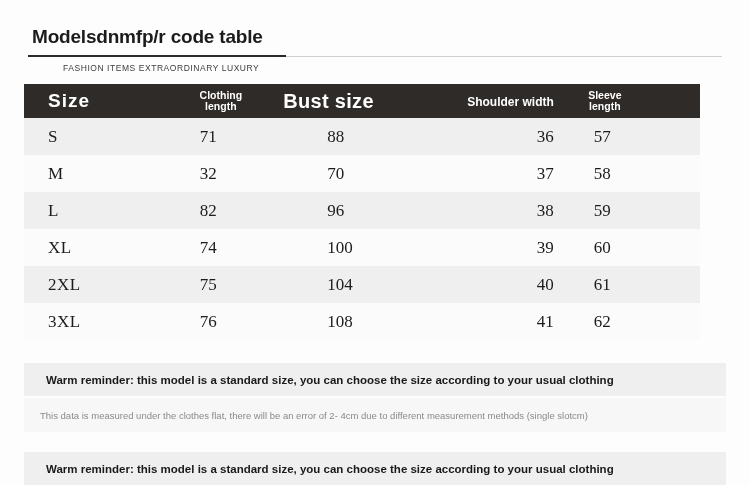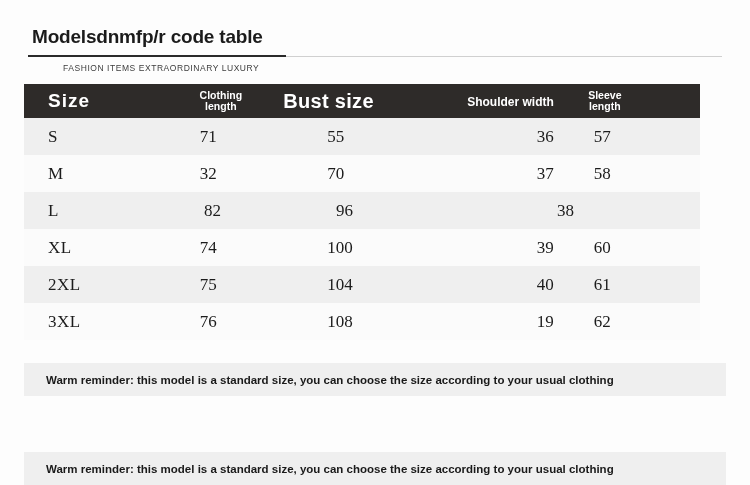--- a/index.html
+++ b/index.html
@@ -211,38 +211,39 @@
         <div class="h-two sl">
           <span>Sleeve</span><br>
           <span>length</span>
         </div>
       </div>
     </div>
 
     <div class="row body odd">
       <div class="c0"><span class="v-size">S</span></div>
       <div class="c1"><span class="v-num v-cl">71</span></div>
-      <div class="c2"><span class="v-num v-bust">55</span></div>
+      <div class="c2"><span class="v-num v-bust">88</span></div>
       <div class="c3"><span class="v-num v-sh">36</span></div>
       <div class="c4"><span class="v-num v-sl">57</span></div>
     </div>
 
     <div class="row body even">
       <div class="c0"><span class="v-size">M</span></div>
       <div class="c1"><span class="v-num v-cl">32</span></div>
       <div class="c2"><span class="v-num v-bust">70</span></div>
       <div class="c3"><span class="v-num v-sh">37</span></div>
       <div class="c4"><span class="v-num v-sl">58</span></div>
     </div>
 
     <div class="row body odd">
       <div class="c0"><span class="v-size">L</span></div>
       <div class="c1"><span class="v-num v-cl">82</span></div>
       <div class="c2"><span class="v-num v-bust">96</span></div>
       <div class="c3"><span class="v-num v-sh">38</span></div>
+      <div class="c4"><span class="v-num v-sl">59</span></div>
     </div>
 
     <div class="row body even">
       <div class="c0"><span class="v-size">XL</span></div>
       <div class="c1"><span class="v-num v-cl">74</span></div>
       <div class="c2"><span class="v-num v-bust">100</span></div>
       <div class="c3"><span class="v-num v-sh">39</span></div>
       <div class="c4"><span class="v-num v-sl">60</span></div>
     </div>
 
@@ -251,22 +252,23 @@
       <div class="c1"><span class="v-num v-cl">75</span></div>
       <div class="c2"><span class="v-num v-bust">104</span></div>
       <div class="c3"><span class="v-num v-sh">40</span></div>
       <div class="c4"><span class="v-num v-sl">61</span></div>
     </div>
 
     <div class="row body even">
       <div class="c0"><span class="v-size">3XL</span></div>
       <div class="c1"><span class="v-num v-cl">76</span></div>
       <div class="c2"><span class="v-num v-bust">108</span></div>
-      <div class="c3"><span class="v-num v-sh">19</span></div>
+      <div class="c3"><span class="v-num v-sh">41</span></div>
       <div class="c4"><span class="v-num v-sl">62</span></div>
     </div>
 
   </div>
 
   <div class="note note-strong">Warm reminder: this model is a standard size, you can choose the size according to your usual clothing</div>
+  <div class="note note-small">This data is measured under the clothes flat, there will be an error of 2- 4cm due to different measurement methods (single slotcm)</div>
   <div class="note note-strong2">Warm reminder: this model is a standard size, you can choose the size according to your usual clothing</div>
 
 </div>
 
 </body></html>

